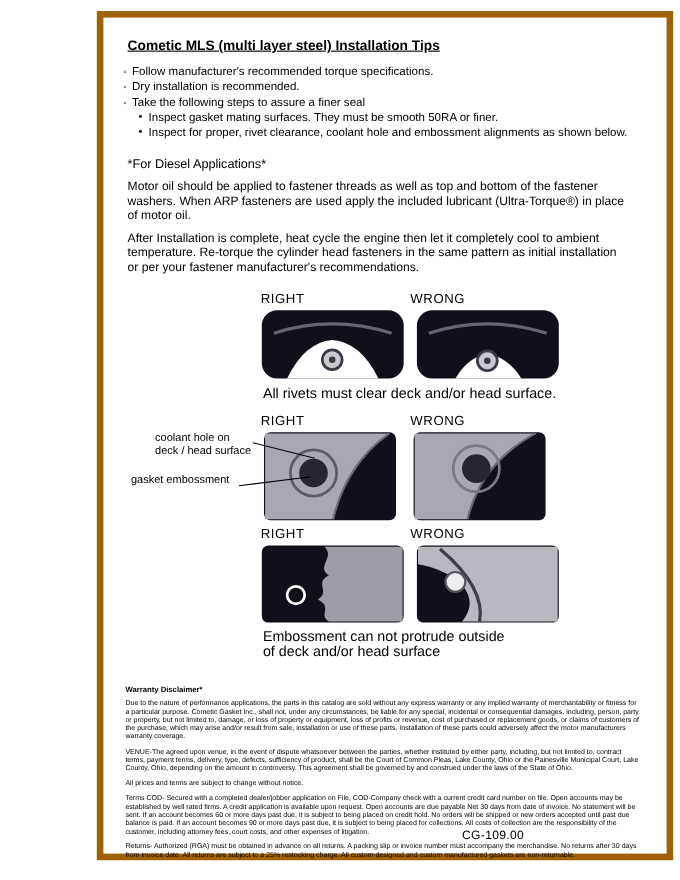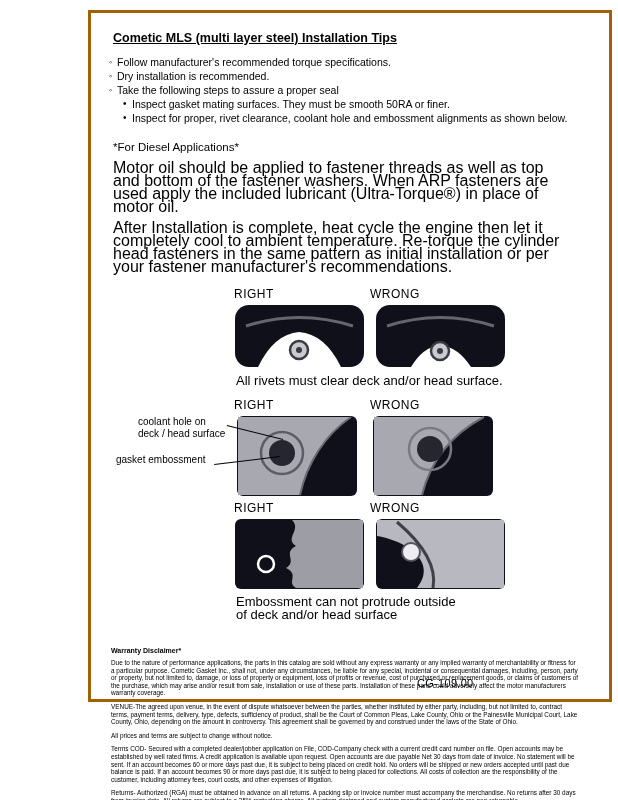--- a/index.html
+++ b/index.html
@@ -1,30 +1,30 @@
 <!DOCTYPE html>
 <html><head>
 <meta charset="utf-8">
 <style>
   html,body{margin:0;padding:0;background:#fff;}
   body{font-family:"Liberation Sans", sans-serif; color:#000;}
   .page{position:relative; width:618px; height:800px; background:#fff; overflow:hidden;}
-  .doc-frame{position:absolute; left:88px; top:10px; width:524px; height:692px; border:3px solid #a16207; box-sizing:border-box; background:#fff;}
+  .doc-frame{position:absolute; left:88px; top:10px; width:524px; height:772px; border:6px solid #a16207; box-sizing:border-box; background:#fff;}
   .content{padding:10px 16px 0 18px;}
 
   .title{font-size:12.5px; font-weight:bold; text-decoration:underline; margin:8px 0 0 4px;}
 
   .tips{margin-top:10px; font-size:10.5px; line-height:14px;}
   .bullet{display:flex; margin-left:0;}
   .bullet .bm{width:8px; font-size:9px; line-height:14px;}
   .subbullet{display:flex; margin-left:14px;}
   .subbullet .sbm{width:9px; font-size:10px; line-height:14px;}
 
   .diesel-heading{font-size:11.5px; font-weight:normal; margin:16px 0 0 4px;}
-  .para{font-size:16px; line-height:13px; width:456px; margin:8px 0 0 4px;}
+  .para{font-size:11px; line-height:13px; width:456px; margin:8px 0 0 4px;}
   .note{margin-top:10px;}
 
   .diagrams{margin-left:125px; width:274px; margin-top:14px;}
   .diag-row{position:relative; margin-bottom:4px;}
   .diag-labels{display:flex; width:272px;}
   .diag-labels span{flex:1; font-size:12px; letter-spacing:0.5px;}
   .diag-panels{display:flex; gap:10px; margin-top:3px;}
   .diag-panels.narrow{gap:14px; padding-left:2px;}
   .diag-caption{font-size:13px; margin:5px 0 10px 2px;}
   .diag-caption.wrap{width:232px; line-height:13px;}
@@ -54,21 +54,21 @@
         <div class="bullet">
           <span class="bm">◦</span>
           <span>Follow manufacturer's recommended torque specifications.</span>
         </div>
         <div class="bullet">
           <span class="bm">◦</span>
           <span>Dry installation is recommended.</span>
         </div>
         <div class="bullet">
           <span class="bm">◦</span>
-          <span>Take the following steps to assure a proper seal</span>
+          <span>Take the following steps to assure a finer seal</span>
         </div>
         <div class="subbullet">
           <span class="sbm">•</span>
           <span>Inspect gasket mating surfaces.  They must be smooth 50RA or finer.</span>
         </div>
         <div class="subbullet">
           <span class="sbm">•</span>
           <span>Inspect for proper, rivet clearance, coolant hole and embossment alignments as shown below.</span>
         </div>
       </div>

